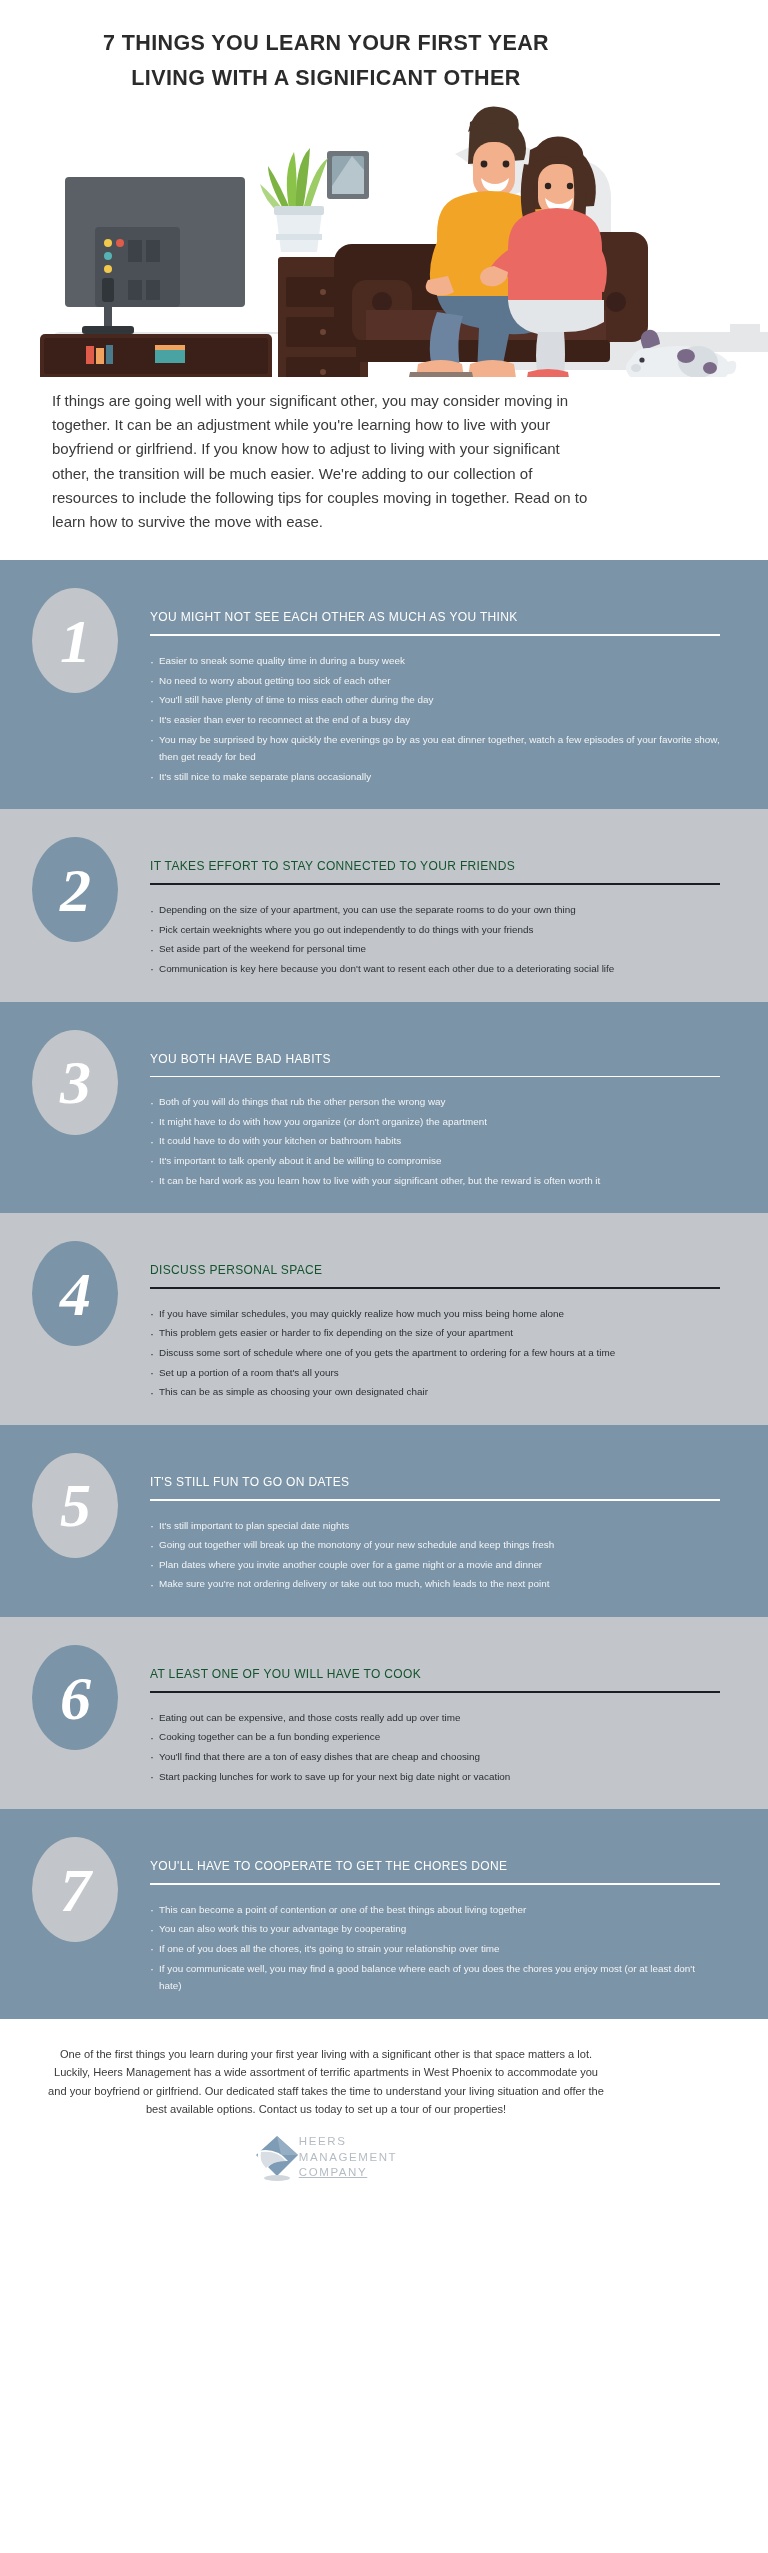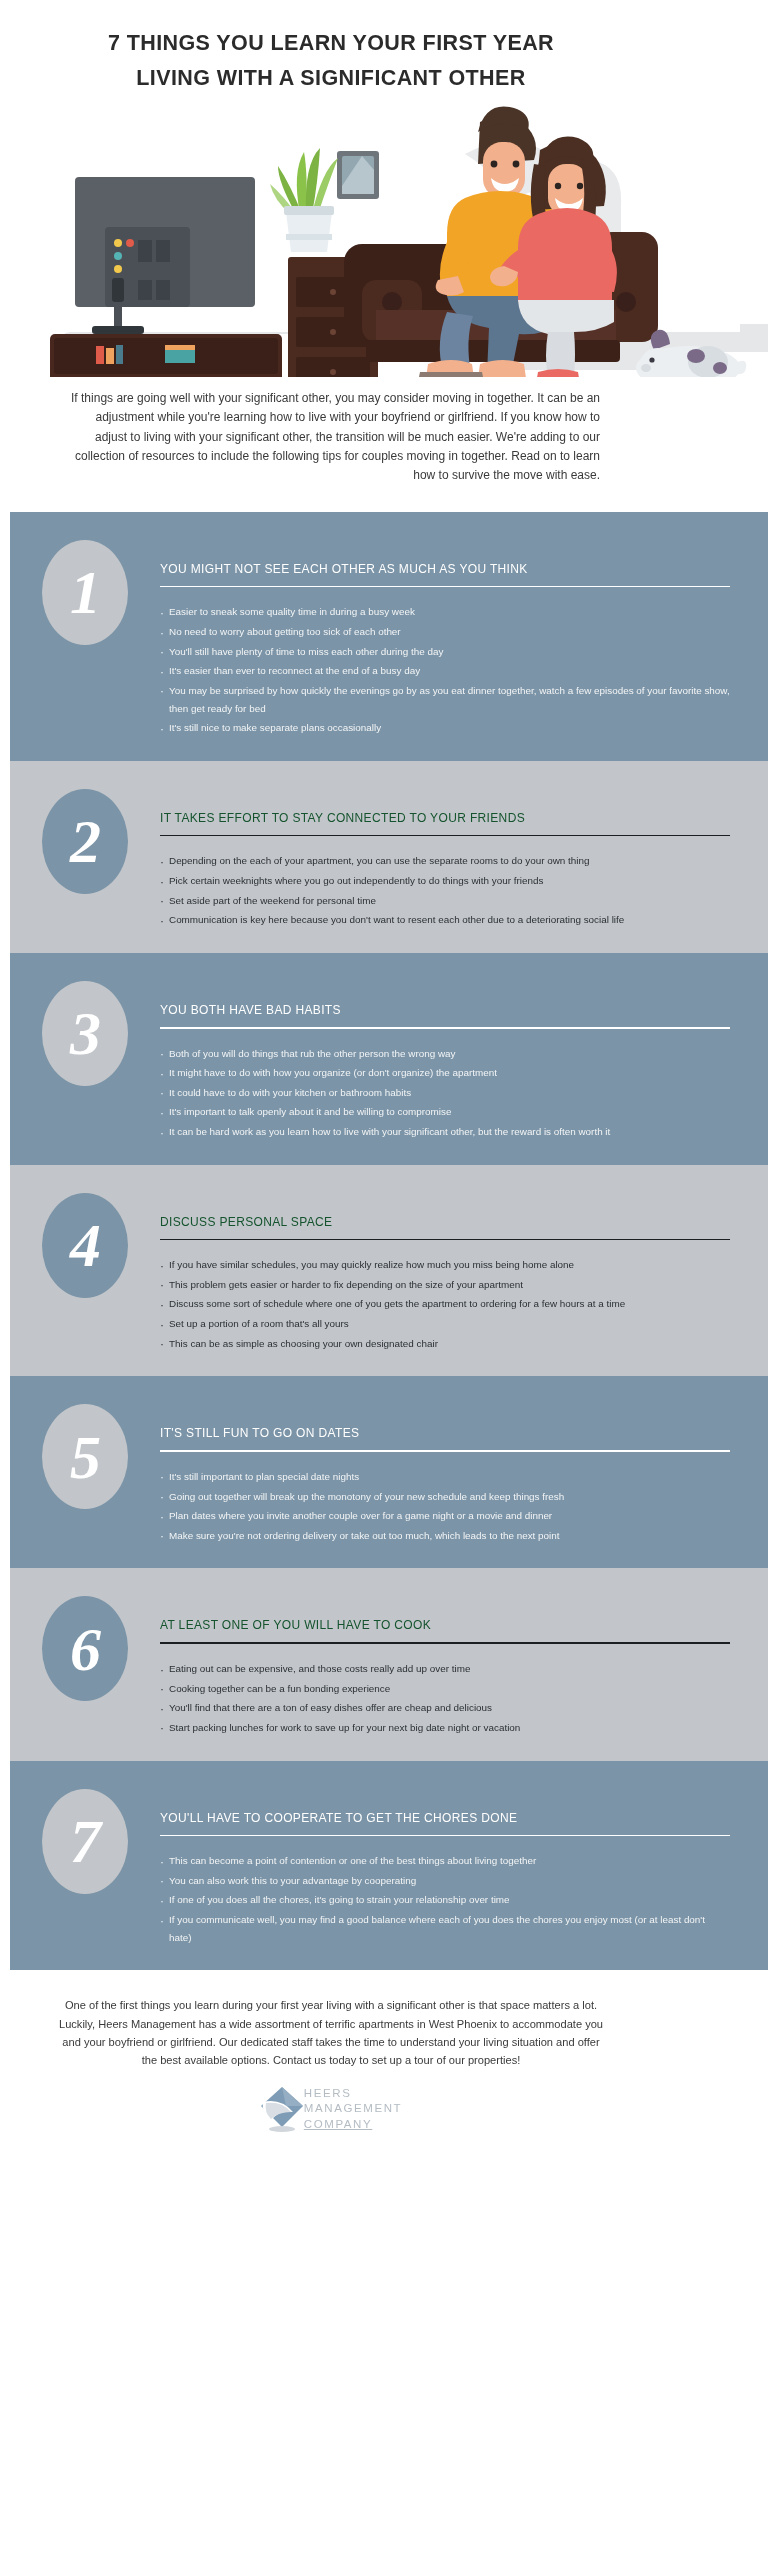--- a/index.html
+++ b/index.html
@@ -3,42 +3,42 @@
 <meta charset="utf-8">
 <style>
   * { box-sizing: border-box; margin: 0; padding: 0; }
   html, body {
     width: 768px;
     background: #ffffff;
     font-family: "Liberation Sans", sans-serif;
   }
   body { width: 768px; overflow-x: hidden; }
 
-  .page { width: 652px; position: relative; background: #fff; padding-left: 10px; }
+  .page { width: 652px; position: relative; background: #fff; }
 
   
   .header { padding: 26px 60px 6px; text-align: center; }
   .title {
     font-size: 21.5px;
     font-weight: bold;
     letter-spacing: 0.4px;
     color: #2b2b2b;
     line-height: 1.62;
     text-transform: uppercase;
   }
 
   
   .hero { width: 768px; height: 275px; position: relative; }
   .hero svg { display: block; }
 
   
   .intro {
     padding: 12px 52px 26px;
-    text-align: right;
-    font-size: 12px;
+    text-align: left;
+    font-size: 15px;
     line-height: 1.62;
     color: #3a3a3a;
   }
 
   
   .section { position: relative; width: 768px; padding: 24px 0 22px; }
   .section.blue { background: #7b94a7; }
   .section.gray { background: #c2c6ca; }
 
   .sec-inner { display: flex; align-items: flex-start; }
@@ -288,21 +288,21 @@
         <div class="sec-inner">
           <div class="numwrap">
             <div class="circle">
               <div class="num">2</div>
             </div>
           </div>
           <div class="content">
             <div class="sec-title">IT TAKES EFFORT TO STAY CONNECTED TO YOUR FRIENDS</div>
             <div class="rule"></div>
             <ul class="bullets">
-              <li>Depending on the each of your apartment, you can use the separate rooms to do your own thing</li>
+              <li>Depending on the size of your apartment, you can use the separate rooms to do your own thing</li>
               <li>Pick certain weeknights where you go out independently to do things with your friends</li>
               <li>Set aside part of the weekend for personal time</li>
               <li>Communication is key here because you don't want to resent each other due to a deteriorating social life</li>
             </ul>
           </div>
         </div>
       </div>
       <div class="section blue">
         <div class="sec-inner">
           <div class="numwrap">
@@ -368,21 +368,21 @@
             <div class="circle">
               <div class="num">6</div>
             </div>
           </div>
           <div class="content">
             <div class="sec-title">AT LEAST ONE OF YOU WILL HAVE TO COOK</div>
             <div class="rule"></div>
             <ul class="bullets">
               <li>Eating out can be expensive, and those costs really add up over time</li>
               <li>Cooking together can be a fun bonding experience</li>
-              <li>You'll find that there are a ton of easy dishes offer are cheap and delicious</li>
+              <li>You'll find that there are a ton of easy dishes that are cheap and choosing</li>
               <li>Start packing lunches for work to save up for your next big date night or vacation</li>
             </ul>
           </div>
         </div>
       </div>
       <div class="section blue">
         <div class="sec-inner">
           <div class="numwrap">
             <div class="circle">
               <div class="num">7</div>

